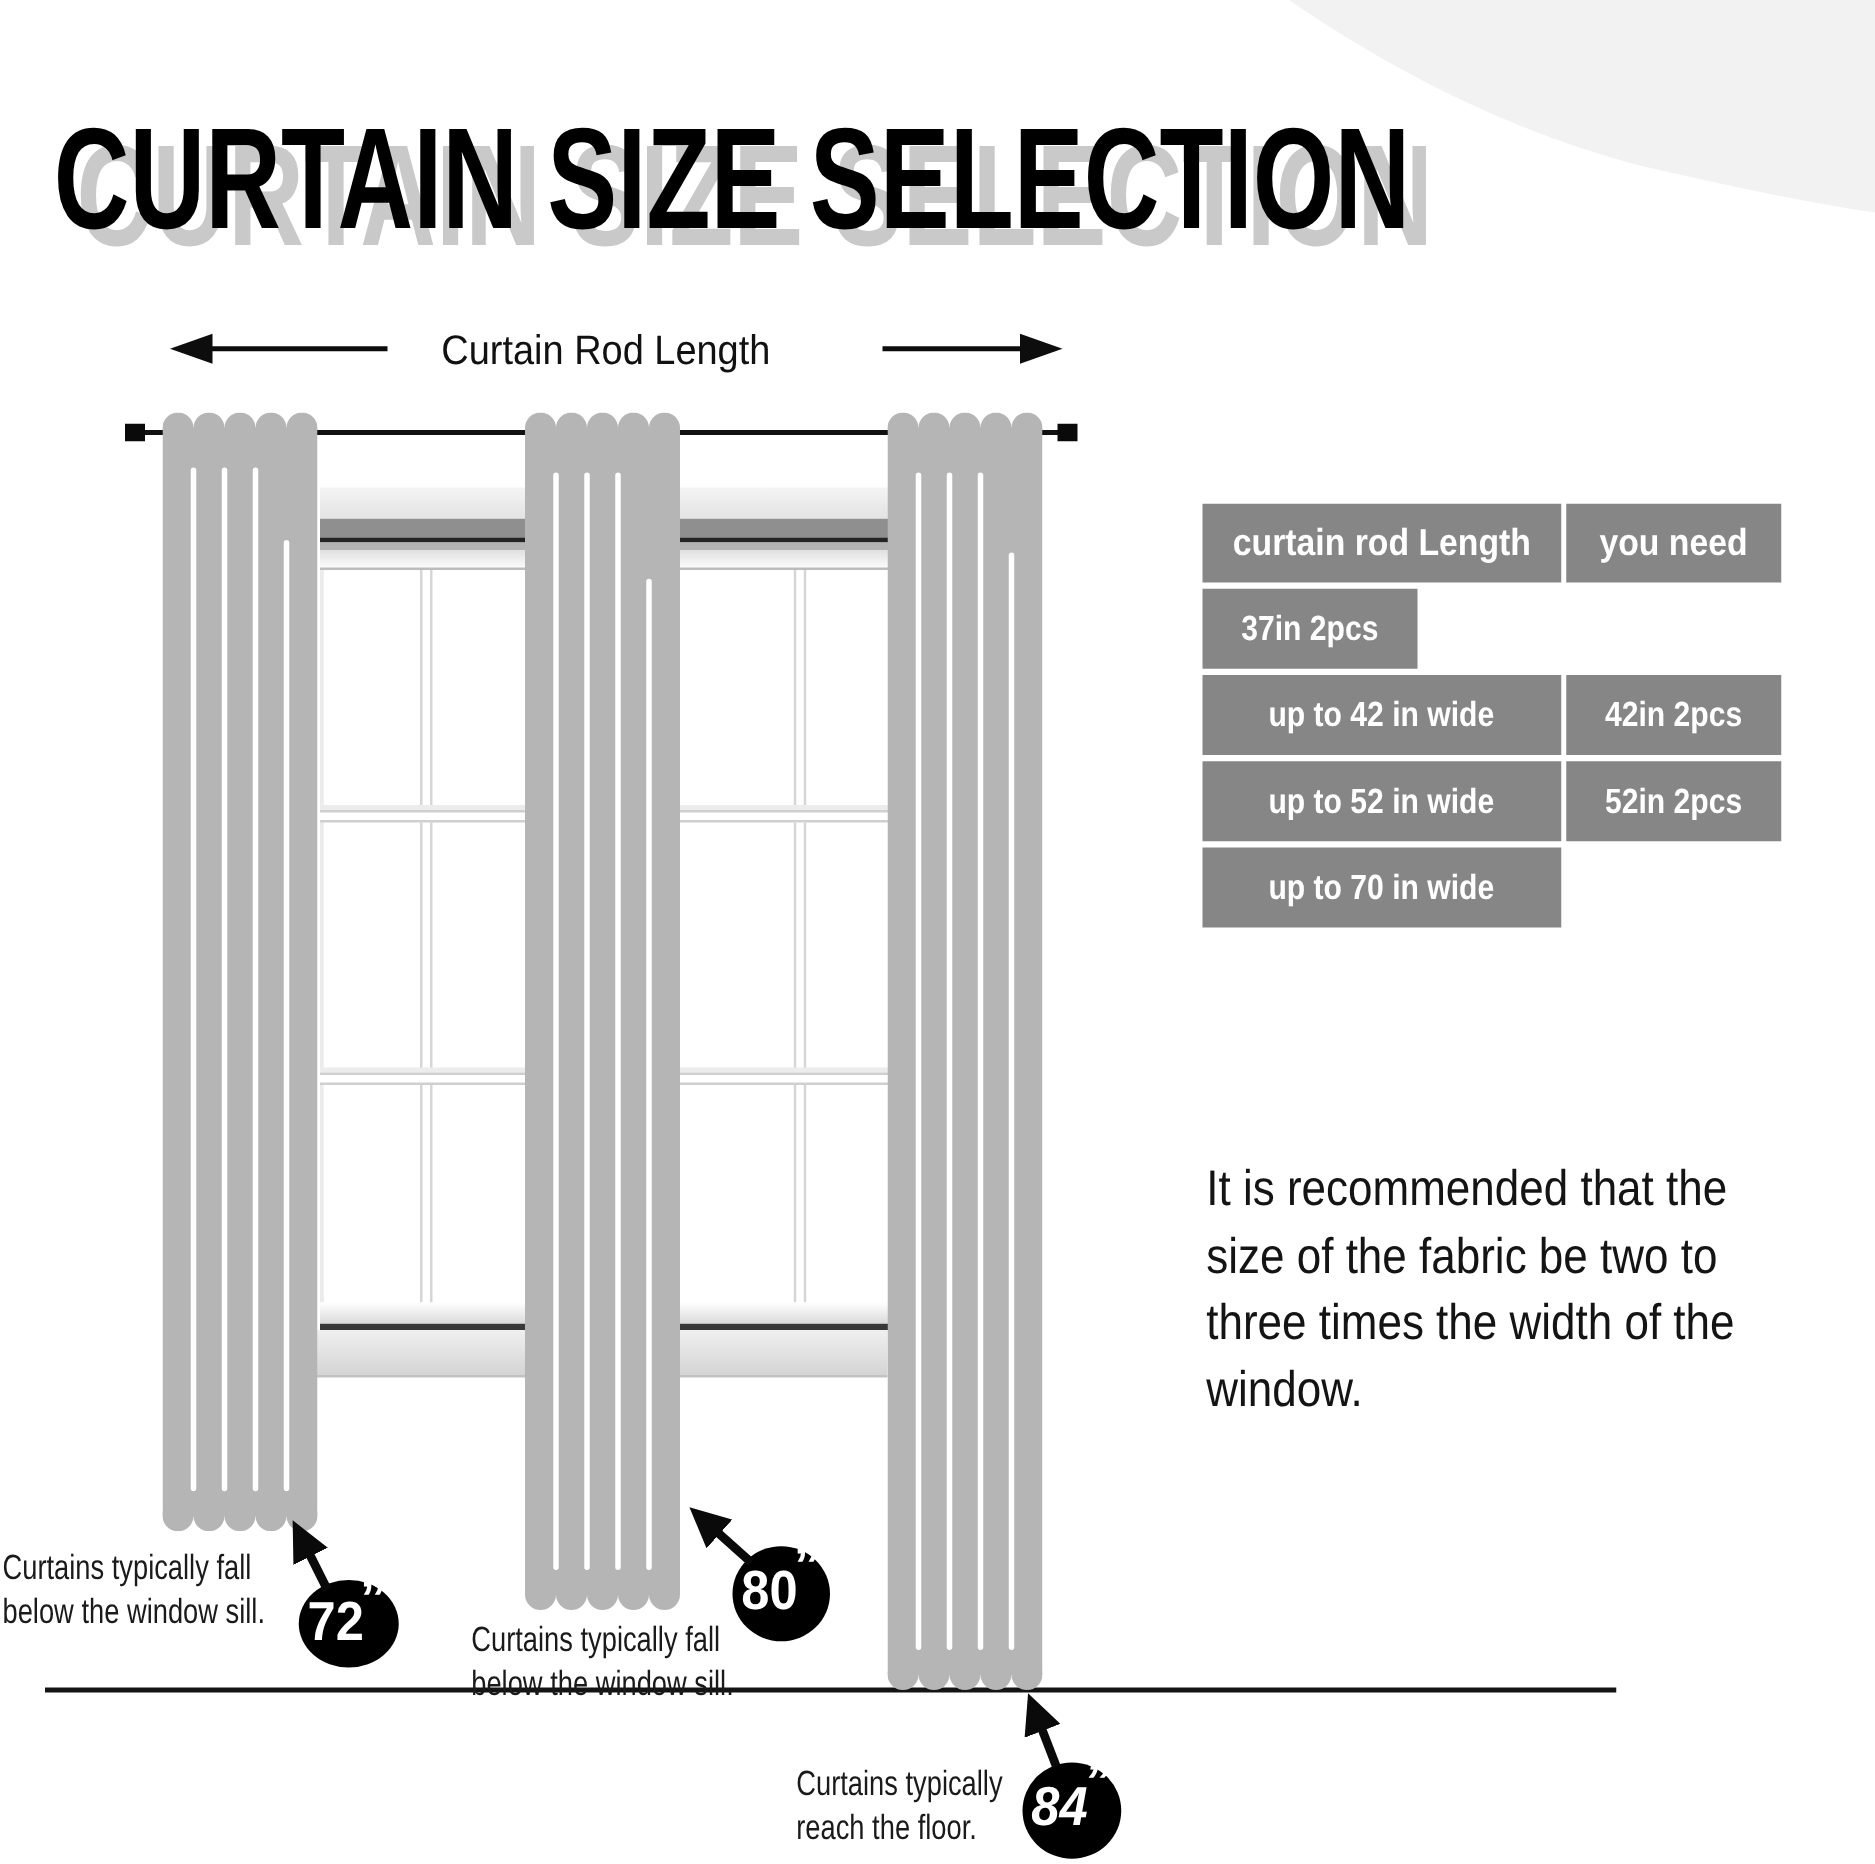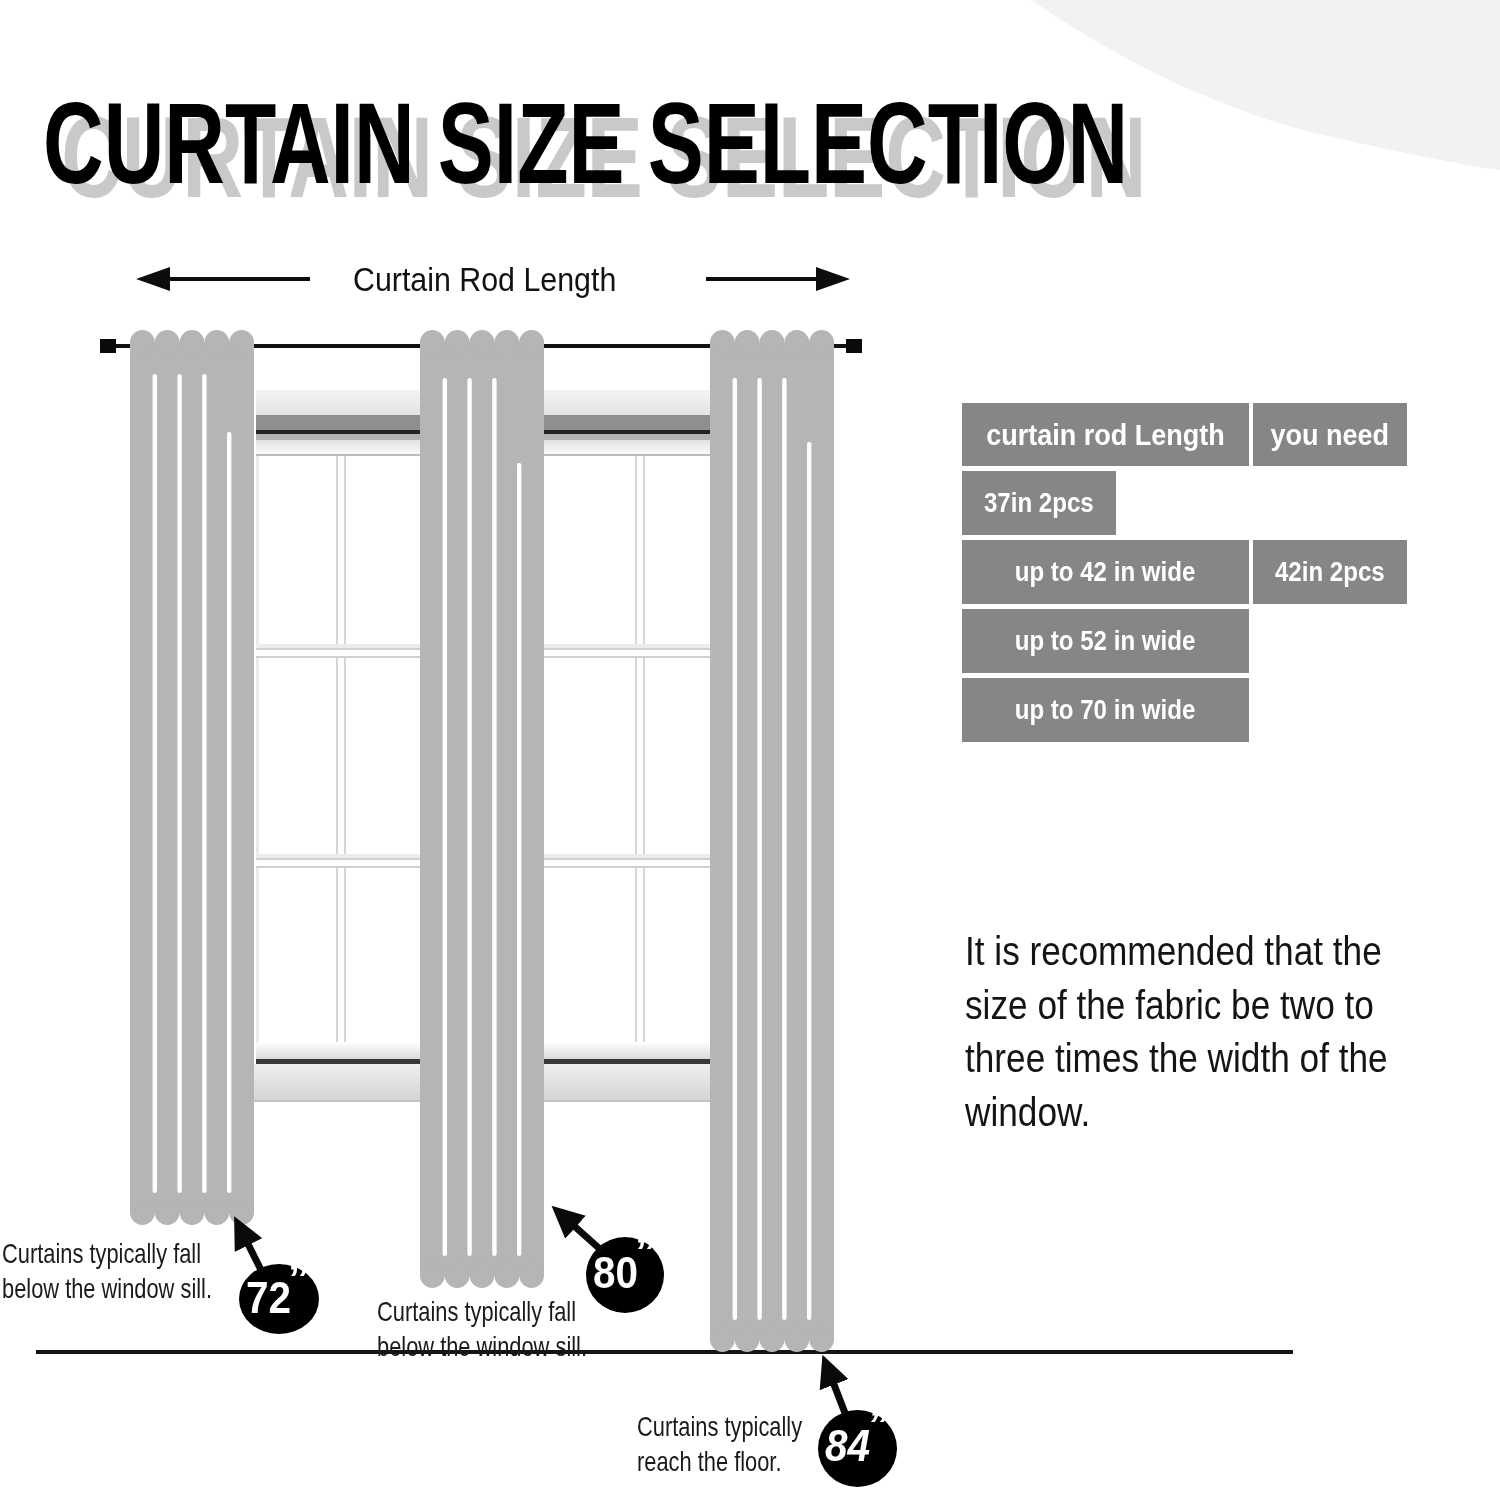--- a/index.html
+++ b/index.html
@@ -62,21 +62,21 @@
 
   
   .floor{position:absolute;left:36px;top:1350px;width:1257px;height:4px;background:#141414;z-index:1;}
 
   
   .size-table{position:absolute;left:962px;top:403px;z-index:2;display:flex;flex-direction:column;gap:5px;}
   .trow{display:flex;gap:4px;}
   .cell{background:#868686;color:#fff;display:flex;align-items:center;justify-content:center;font-weight:bold;}
   .cell span{transform:scaleX(0.86);transform-origin:center;white-space:nowrap;}
   .c1{width:287px;}
-  .c2{width:154px;text-align:right;}
+  .c2{width:172px;text-align:right;}
   .thead .cell{height:63px;font-size:30px;}
   .thead .cell span{transform:scaleX(0.9);}
   .tbody-row .cell{height:64px;font-size:28px;}
 
   
   .note{position:absolute;left:965px;top:925px;z-index:2;color:#141414;
         font-size:40px;line-height:53.5px;transform:scaleX(0.88);transform-origin:left top;}
   .note div{white-space:nowrap;}
 
   
@@ -229,20 +229,23 @@
           <span>up to 42 in wide</span>
         </div>
       <div class="cell c2">
           <span>42in 2pcs</span>
         </div>
     </div>
     <div class="trow tbody-row">
       <div class="cell c1">
           <span>up to 52 in wide</span>
         </div>
+      <div class="cell c2">
+          <span>52in 2pcs</span>
+        </div>
     </div>
     <div class="trow tbody-row">
       <div class="cell c1">
           <span>up to 70 in wide</span>
         </div>
     </div>
   </div>
 
   <div class="note">
     <div>It is recommended that the</div>

